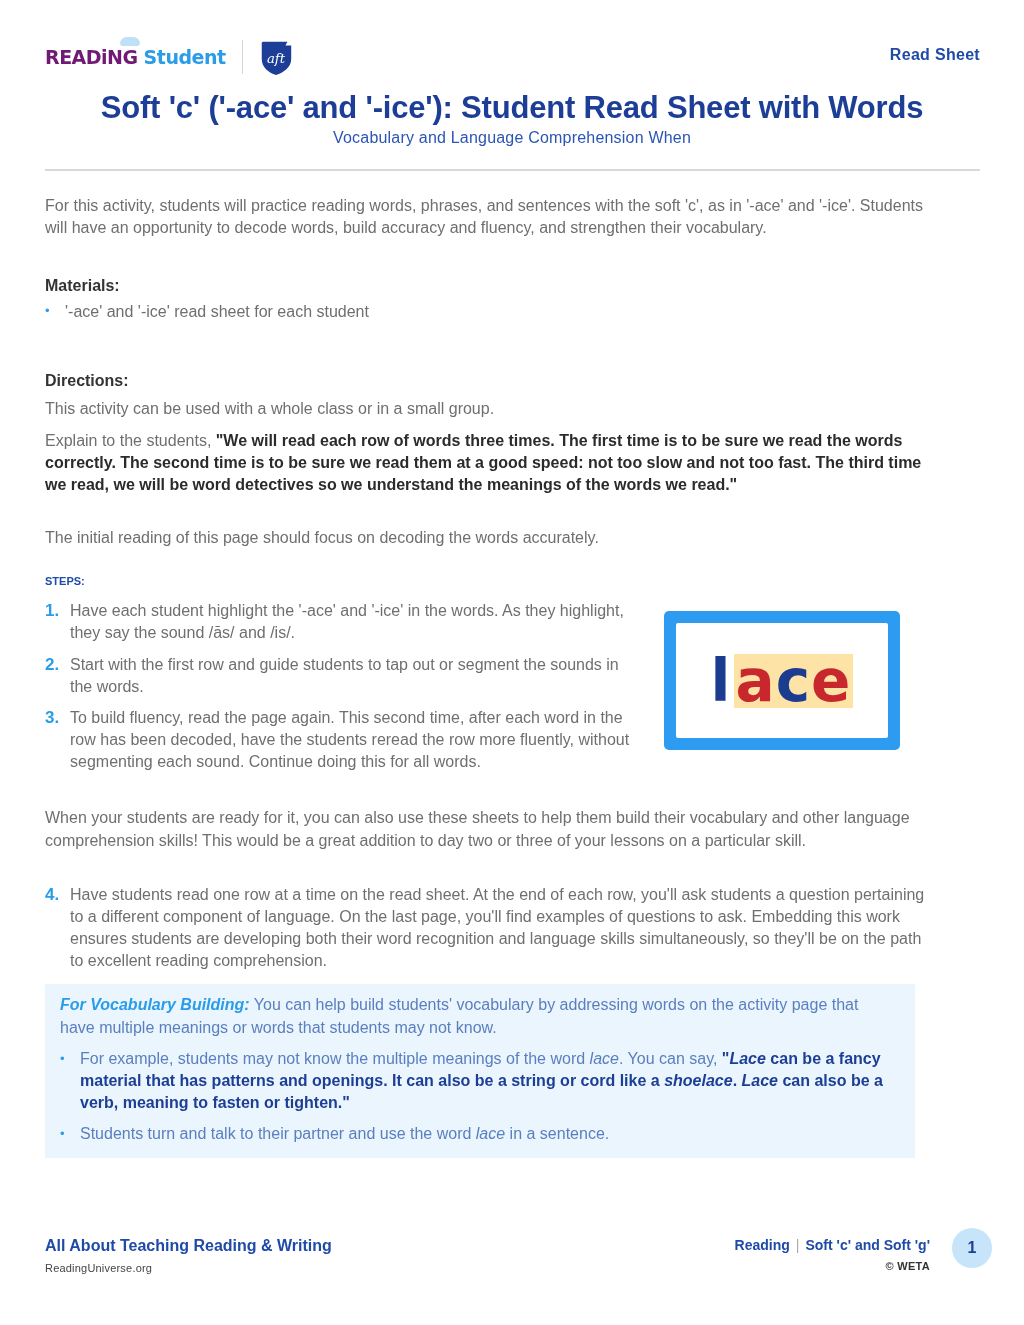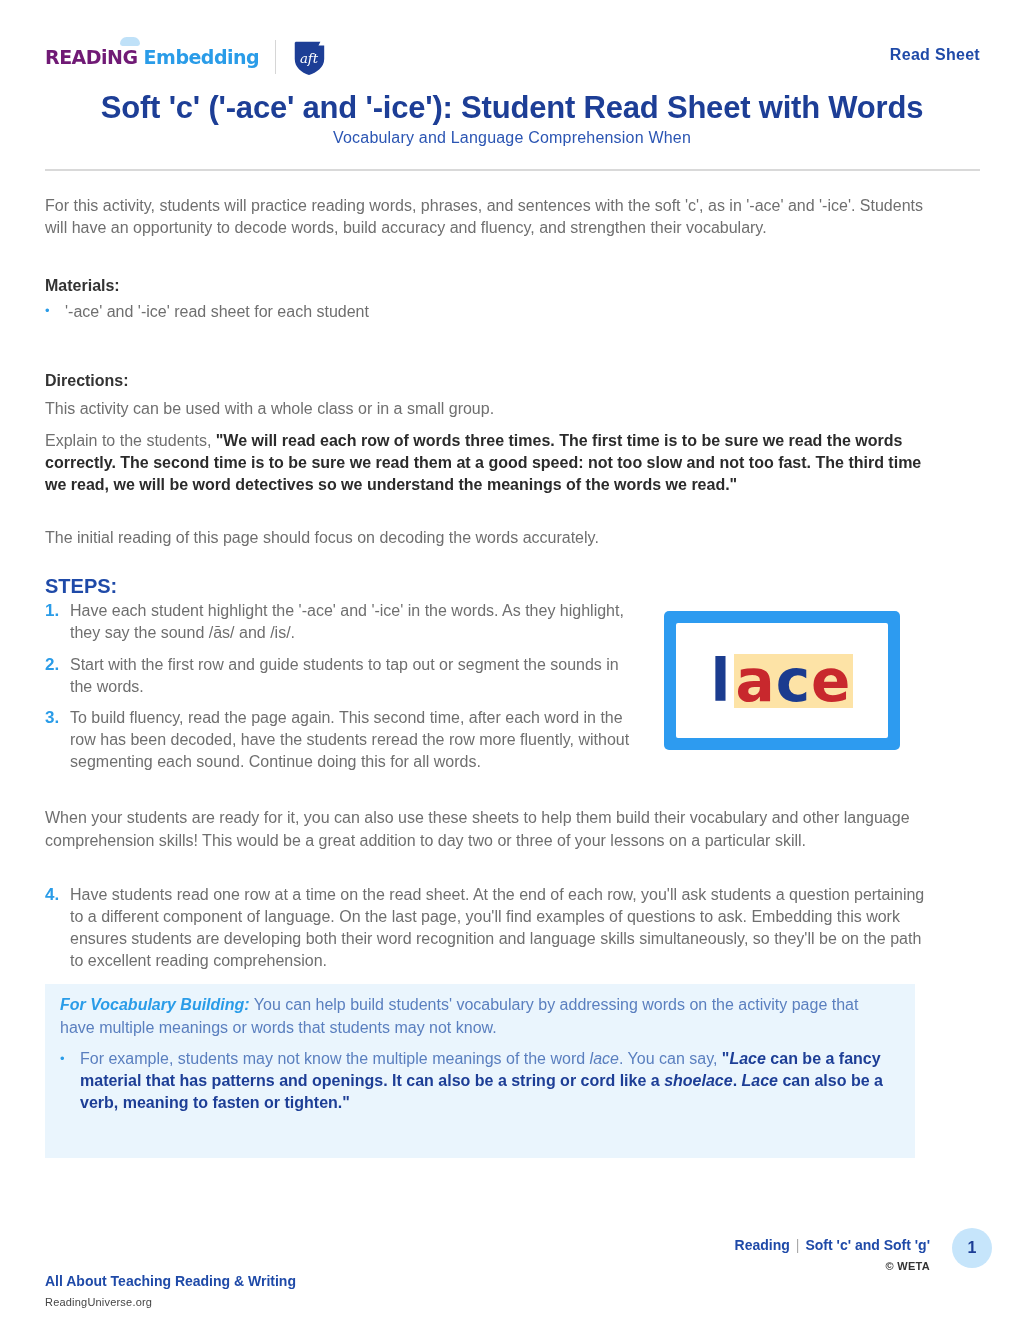--- a/index.html
+++ b/index.html
@@ -19,21 +19,21 @@
   .title { position: absolute; left: 0; width: 1024px; top: 90px; text-align: center; font-weight: bold; font-size: 31px; color: #1d3e96; letter-spacing: -0.2px; }
   .subtitle { position: absolute; left: 0; width: 1024px; top: 129px; text-align: center; font-size: 16px; color: #2b55b3; letter-spacing: 0.2px; }
   .rule { position: absolute; left: 45px; top: 169px; width: 935px; height: 2px; background: #d9d9d9; }
 
   .p { position: absolute; left: 45px; font-size: 16px; line-height: 22px; color: #6f6f6f; }
   .h { position: absolute; left: 45px; font-size: 16px; font-weight: bold; color: #333; }
   .bullet-list li { list-style: none; position: relative; padding-left: 20px; font-size: 16px; color: #6f6f6f; height: 31px; }
   .bullet-list li::before { content: "•"; position: absolute; left: 0; top: 0; color: #2a9ce8; font-size: 13px; }
   .quote-strong { color: #2b2b2b; font-weight: bold; }
 
-  .steps-h { position: absolute; left: 45px; top: 575px; font-size: 20px; font-weight: bold; color: #1f4aa8; }
+  .steps-h { position: absolute; left: 45px; top: 575px; font-size: 11px; font-weight: bold; color: #1f4aa8; }
   .step { position: absolute; left: 45px; font-size: 16px; line-height: 22px; color: #6f6f6f; }
   .step .num { position: absolute; left: 0; top: 0; color: #2a9ce8; font-weight: bold; font-size: 17px; }
   .step .txt { display: block; margin-left: 25px; }
 
   .lace-card { position: absolute; left: 664px; top: 611px; width: 236px; height: 139px; background: #2d9bf0; border-radius: 5px; }
   .lace-inner { position: absolute; left: 12px; top: 12px; right: 12px; bottom: 12px; background: #ffffff; border-radius: 2px; display: flex; align-items: center; justify-content: center; }
   .lace-word { font-family: "DejaVu Sans", sans-serif; font-size: 58px; font-weight: bold; letter-spacing: 1px; display: flex; align-items: center; }
   .lace-l { color: #1b3c8f; margin-right: 2px; }
   .lace-hl { background: #fde3a6; padding: 0 2px; display: flex; line-height: 54px; }
   .lace-a { color: #c8282d; }
@@ -42,36 +42,36 @@
 
   .callout { position: absolute; left: 45px; top: 984px; width: 870px; height: 174px; background: #eaf5fd; }
   .callout-p { position: absolute; left: 15px; top: 9px; width: 830px; font-size: 16px; line-height: 23px; color: #5a7fbf; }
   .callout-lead { color: #2a9ce8; font-weight: bold; font-style: italic; }
   .callout-list { position: absolute; left: 15px; top: 64px; width: 840px; }
   .callout-list li { list-style: none; position: relative; padding-left: 20px; font-size: 16px; line-height: 22px; color: #5a7fbf; margin-bottom: 9px; }
   .callout-list li::before { content: "•"; position: absolute; left: 0; top: 0; color: #2a9ce8; font-size: 13px; }
   .callout-strong { color: #1d3e96; font-weight: bold; }
 
   .footer-left { position: absolute; left: 45px; top: 1237px; }
-  .footer-tag { font-weight: bold; font-size: 14px; color: #1f4aa8; margin-top: 36px; }
+  .footer-tag { font-weight: bold; font-size: 16px; color: #1f4aa8; }
   .footer-url { font-size: 11px; color: #444; margin-top: 7px; letter-spacing: 0.2px; }
   .footer-right { position: absolute; right: 94px; top: 1237px; text-align: right; }
   .footer-crumb { font-weight: bold; font-size: 14px; color: #1f4aa8; }
   .footer-sep { color: #aaa; font-weight: normal; margin: 0 6px; }
   .footer-copy { font-weight: bold; font-size: 11px; color: #333; margin-top: 7px; letter-spacing: 0.3px; }
   .page-badge { position: absolute; left: 952px; top: 1228px; width: 40px; height: 40px; border-radius: 50%; background: #c6e5fb; display: flex; align-items: center; justify-content: center; font-weight: bold; font-size: 16px; color: #1d3e96; }
 </style>
 </head>
 <body>
 
 <div class="header">
   <div class="logo">
     <span class="logo-text">
       <span class="cloud"></span>
-      <span class="logo-reading">READiNG</span><span class="logo-universe">Embedding</span>
+      <span class="logo-reading">READiNG</span><span class="logo-universe">Student</span>
     </span>
     <span class="logo-divider"></span>
     <svg class="aft-shield" viewBox="0 0 40 40">
       <path d="M6 4 H32 L30 8 H36 V22 C36 31 28 36 20 39 C12 36 5 31 5 22 V5 Z" fill="#1d3e96"></path>
       <text x="20" y="26" text-anchor="middle" font-family="DejaVu Serif, serif" font-style="italic" font-size="14" fill="#ffffff">aft</text>
     </svg>
   </div>
   <div class="read-sheet">Read Sheet</div>
 </div>
 
@@ -121,20 +121,21 @@
 <p class="p" style="top:806px; width:880px; line-height:23px;">When your students are ready for it, you can also use these sheets to help them build their vocabulary and other language comprehension skills! This would be a great addition to day two or three of your lessons on a particular skill.</p>
 <div class="step" style="top:884px; width:880px;">
   <span class="num">4.</span>
   <span class="txt">Have students read one row at a time on the read sheet. At the end of each row, you'll ask students a question pertaining to a different component of language. On the last page, you'll find examples of questions to ask. Embedding this work ensures students are developing both their word recognition and language skills simultaneously, so they'll be on the path to excellent reading comprehension.</span>
 </div>
 
 <div class="callout">
   <p class="callout-p"><span class="callout-lead">For Vocabulary Building:</span><span> You can help build students' vocabulary by addressing words on the activity page that have multiple meanings or words that students may not know.</span></p>
   <ul class="callout-list">
     <li><span>For example, students may not know the multiple meanings of the word </span><i>lace</i><span>. You can say, </span><span class="callout-strong"><span>"</span><i>Lace</i><span> can be a fancy material that has patterns and openings. It can also be a string or cord like a </span><i>shoelace</i><span>. </span><i>Lace</i><span> can also be a verb, meaning to fasten or tighten."</span></span></li>
+    <li><span>Students turn and talk to their partner and use the word </span><i>lace</i><span> in a sentence.</span></li>
   </ul>
 </div>
 
 <div class="footer-left">
   <div class="footer-tag">All About Teaching Reading &amp; Writing</div>
   <div class="footer-url">ReadingUniverse.org</div>
 </div>
 <div class="footer-right">
   <div class="footer-crumb"><span>Reading</span><span class="footer-sep">|</span><span>Soft 'c' and Soft 'g'</span></div>
   <div class="footer-copy">© WETA</div>

